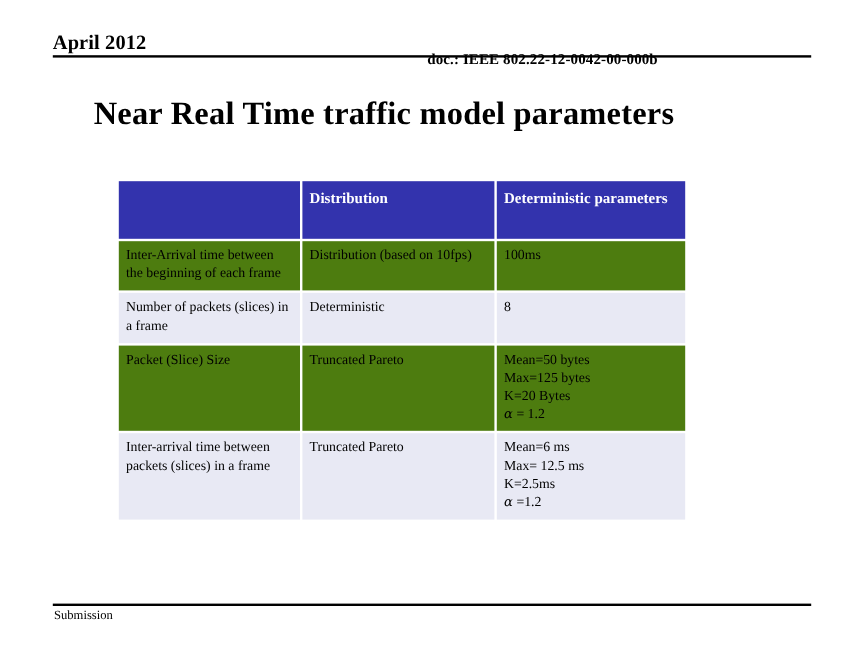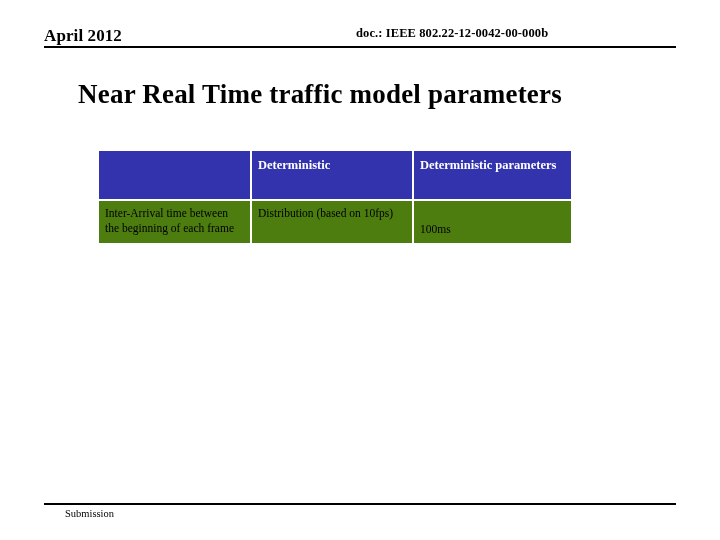--- a/index.html
+++ b/index.html
@@ -29,21 +29,21 @@
     top: 0;
     font-size: 17px;
     font-weight: bold;
     color: #000000;
     white-space: nowrap;
     letter-spacing: 0.1px;
   }
   .slide-header .hdr-doc {
     position: absolute;
     left: 312px;
-    top: 0;
+    top: 16px;
     font-size: 12.5px;
     font-weight: bold;
     color: #000000;
     white-space: nowrap;
     letter-spacing: 0.1px;
   }
   .hdr-rule {
     position: absolute;
     left: 44px;
     top: 46px;
@@ -100,21 +100,21 @@
     padding-top: 6px;
   }
   .param-table thead th.blank-head {
     
   }
 
   .row-dark td { background: #4d7c0f; }
   .row-light td { background: #E8E9F4; }
 
   .param-table td .plines { display: block; }
-  .param-table td .pline { display: block; white-space: nowrap; margin-top: 16px; }
+  .param-table td .pline { display: block; white-space: nowrap; }
 
   .alpha {
     font-family: "DejaVu Serif", "Liberation Serif", serif;
     font-style: italic;
     font-size: 11px;
   }
 
   
   .footer-rule {
     position: absolute;
@@ -124,21 +124,20 @@
     height: 0;
     border-top: 2px solid #000000;
   }
   .footer-text {
     position: absolute;
     left: 45px;
     top: 508px;
     font-size: 10.5px;
     color: #000000;
     white-space: nowrap;
-    margin-left: 20px;
   }
 </style>
 </head>
 <body>
 
 <div class="slide-header">
   <span class="hdr-date">April 2012</span>
   <span class="hdr-doc">doc.:  IEEE 802.22-12-0042-00-000b</span>
 </div>
 <div class="hdr-rule"></div>
@@ -147,32 +146,65 @@
 
 <table class="param-table">
   <colgroup>
     <col class="c1">
       <col class="c2">
       <col class="c3">
   </colgroup>
   <thead>
     <tr>
       <th class="blank-head"></th>
-      <th>Deterministic</th>
+      <th>Distribution</th>
       <th>Deterministic parameters</th>
     </tr>
   </thead>
   <tbody id="table-body">
 
   <tr class="row-dark">
         <td>Inter-Arrival time between the beginning of each frame</td>
         <td>Distribution (based on 10fps)</td>
         <td>
           <span class="plines">
             <span class="pline">100ms</span>
           </span>
         </td>
       </tr>
+      <tr class="row-light">
+        <td>Number of packets (slices) in a frame</td>
+        <td>Deterministic</td>
+        <td>
+          <span class="plines">
+            <span class="pline">8</span>
+          </span>
+        </td>
+      </tr>
+      <tr class="row-dark">
+        <td>Packet (Slice) Size</td>
+        <td>Truncated Pareto</td>
+        <td>
+          <span class="plines">
+            <span class="pline">Mean=50 bytes</span>
+            <span class="pline">Max=125 bytes</span>
+            <span class="pline">K=20 Bytes</span>
+            <span class="pline"><span class="alpha">α</span>  = 1.2</span>
+          </span>
+        </td>
+      </tr>
+      <tr class="row-light">
+        <td>Inter-arrival time between packets (slices) in a frame</td>
+        <td>Truncated Pareto</td>
+        <td>
+          <span class="plines">
+            <span class="pline">Mean=6 ms</span>
+            <span class="pline">Max= 12.5 ms</span>
+            <span class="pline">K=2.5ms</span>
+            <span class="pline"><span class="alpha">α</span> =1.2</span>
+          </span>
+        </td>
+      </tr>
     </tbody>
 </table>
 
 <div class="footer-rule"></div>
 <div class="footer-text">Submission</div>
 
 </body></html>

